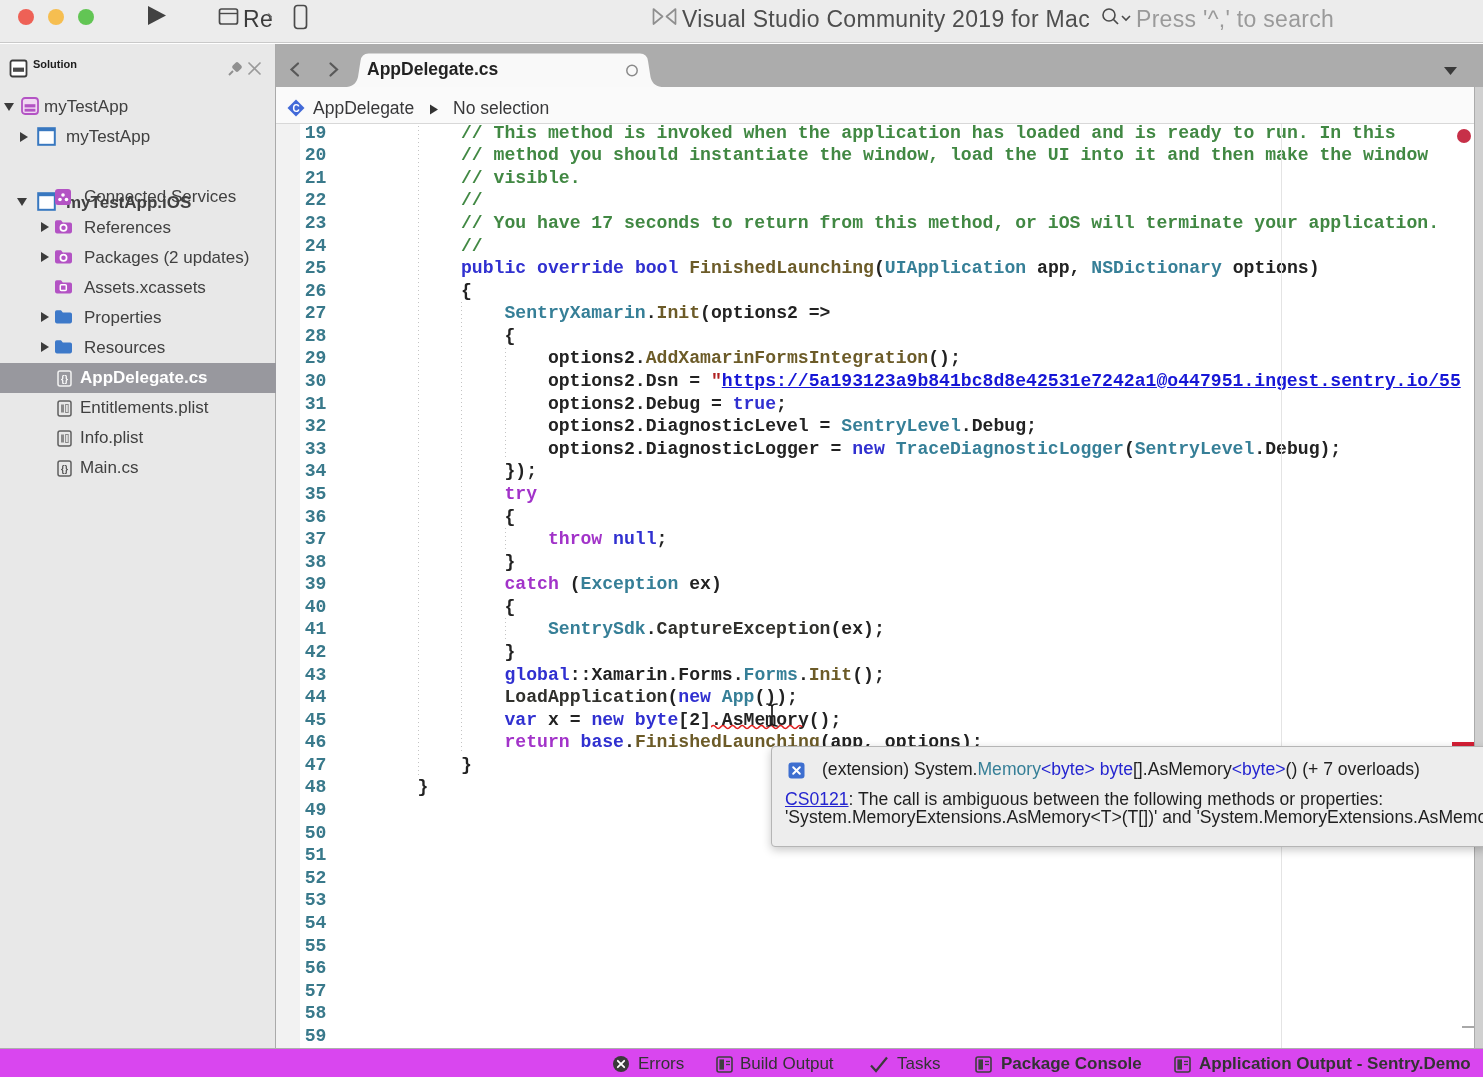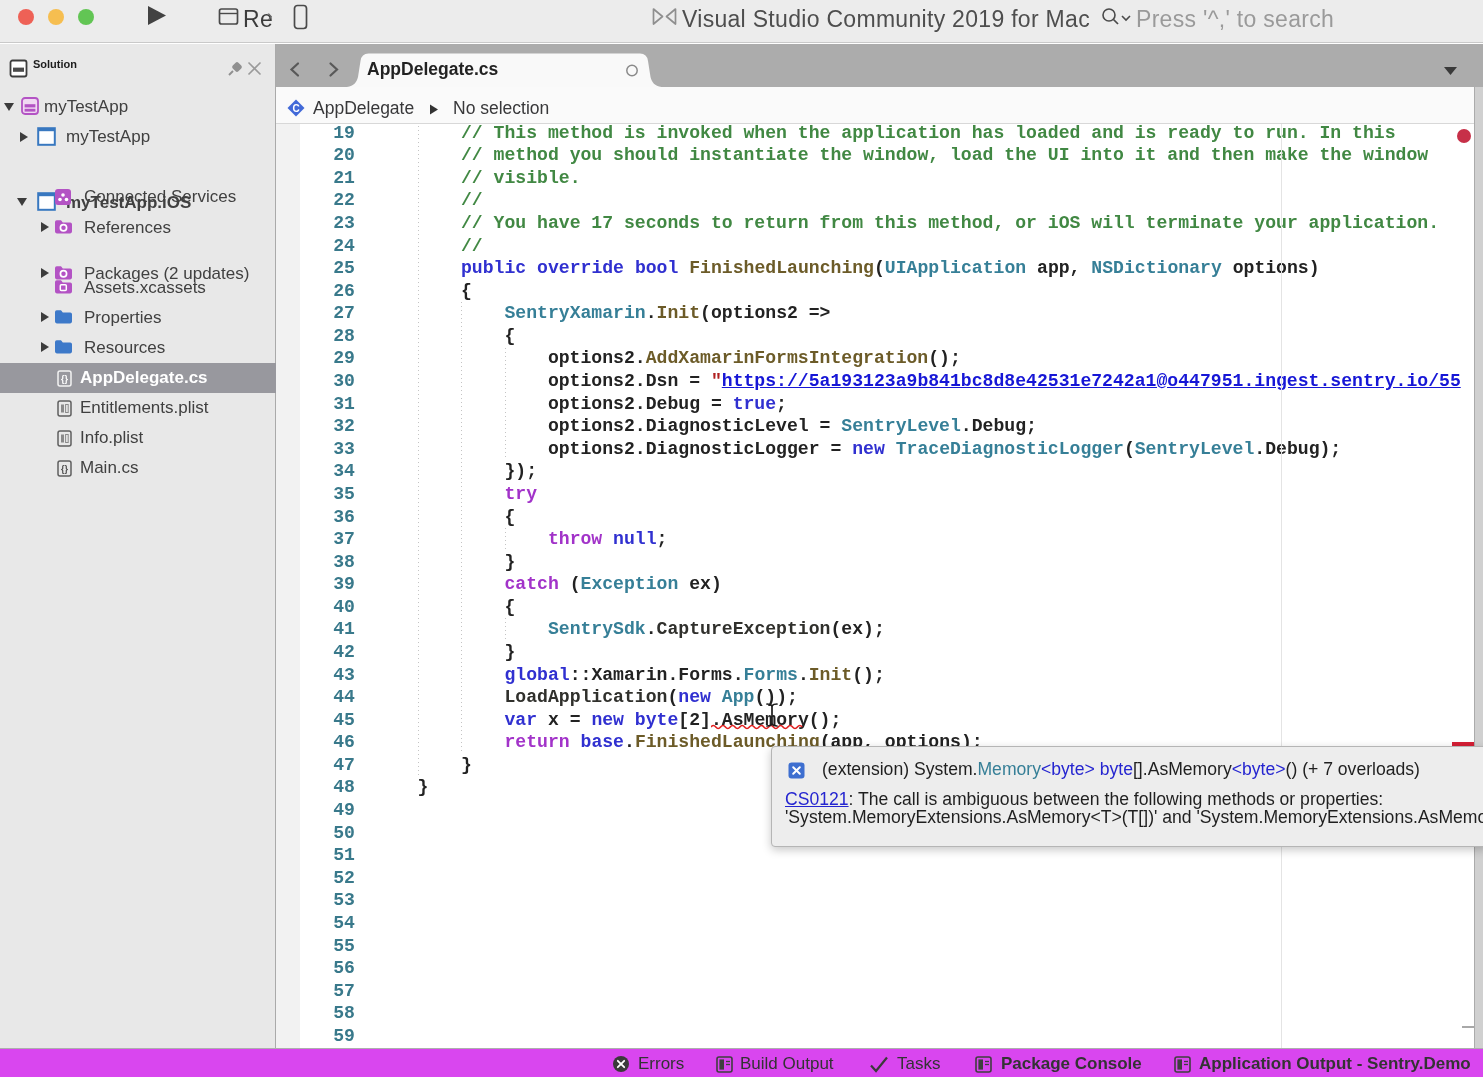--- a/index.html
+++ b/index.html
@@ -6,21 +6,21 @@
 .abs{position:absolute;}
 #toolbar{left:0;top:0;width:1483px;height:43px;background:#ececec;border-bottom:1px solid #c9c9c9;}
 #sidebar{left:0;top:44px;width:276px;height:1004px;background:#e8e8e8;border-right:1px solid #aaa;}
 #tabbar{left:276px;top:44px;width:1207px;height:43px;background:#acacac;}
 #crumb{left:276px;top:87px;width:1207px;height:37px;background:#fafafa;border-bottom:1px solid #d8d8d8;}
 #codearea{left:276px;top:124px;width:1207px;height:924px;background:#fff;overflow:hidden;}
 #bottombar{left:0;top:1048px;width:1483px;height:29px;background:#d946ef;border-top:1px solid #aeaeae;}
 .tl{top:8.5px;width:16px;height:16px;border-radius:50%;}
 #toolbar .txt{font-size:23px;letter-spacing:0.3px;color:#3c3c3c;top:6px;}
 .mono{font-family:"Liberation Mono",monospace;font-size:18.12px;line-height:22.575px;white-space:pre;font-weight:bold;}
-#nums{left:0;top:-2.3px;width:79px;text-align:right;color:#39798b;}
+#nums{left:0;top:-2.3px;width:79px;text-align:center;color:#39798b;}
 #codelines{left:98px;top:-2.3px;color:#222;}
 .c{color:#418843;}
 .k{color:#3030d0;}
 .p{color:#a233c9;}
 .t{color:#367f97;}
 .m{color:#6c5b28;}
 .m2{color:#30302c;}
 .q{color:#b02020;}
 .a{color:#1616d6;text-decoration:underline;}
 .guide{position:absolute;width:1px;background-image:repeating-linear-gradient(to bottom,#c4c4c4 0 1.5px,transparent 1.5px 4px);}
@@ -122,21 +122,21 @@
     <div class="trow" style="top:168.0px;">
       <svg class="arr" style="left:40px;top:9px" width="10" height="12">
         <polygon points="1,1 9,6 1,11" fill="#3c3c3c"></polygon>
       </svg>
       <svg style="left:54px;top:6px" width="19" height="17">
         <path d="M1,4 Q1,2.2 2.8,2.2 L7,2.2 L8.8,4.5 L16.2,4.5 Q18,4.5 18,6.3 L18,13.6 Q18,15.4 16.2,15.4 L2.8,15.4 Q1,15.4 1,13.6 Z" fill="#b353c4"></path>
         <circle cx="9.5" cy="9.8" r="3.1" fill="none" stroke="#fff" stroke-width="1.7"></circle>
       </svg>
       <span class="lbl" style="left:84px">References</span>
     </div>
-    <div class="trow" style="top:198.1px;margin-top:16px;">
+    <div class="trow" style="top:198.1px;">
       <svg class="arr" style="left:40px;top:9px" width="10" height="12">
         <polygon points="1,1 9,6 1,11" fill="#3c3c3c"></polygon>
       </svg>
       <svg style="left:54px;top:6px" width="19" height="17">
         <path d="M1,4 Q1,2.2 2.8,2.2 L7,2.2 L8.8,4.5 L16.2,4.5 Q18,4.5 18,6.3 L18,13.6 Q18,15.4 16.2,15.4 L2.8,15.4 Q1,15.4 1,13.6 Z" fill="#b353c4"></path>
         <circle cx="9.5" cy="9.8" r="3.1" fill="none" stroke="#fff" stroke-width="1.7"></circle>
       </svg>
       <span class="lbl" style="left:84px">Packages (2 updates)</span>
     </div>
     <div class="trow" style="top:228.2px;">

